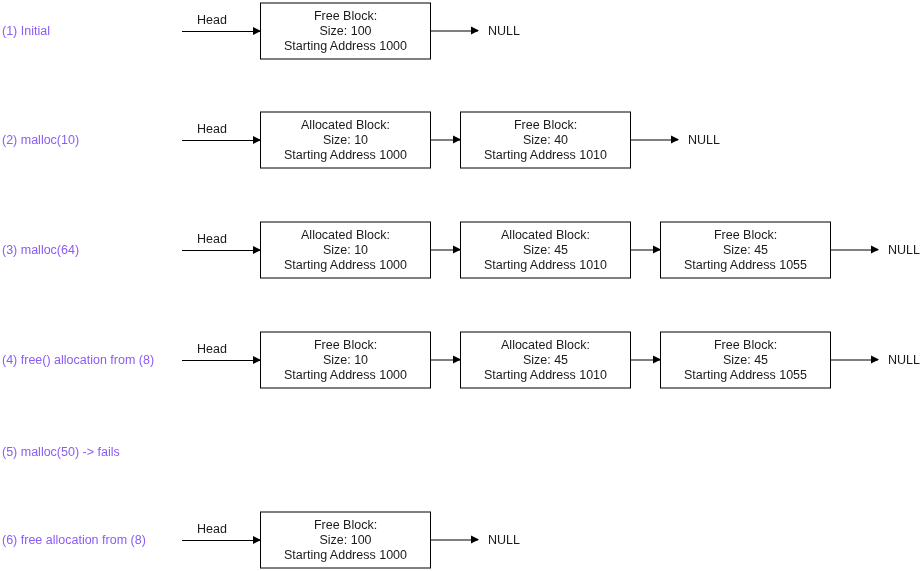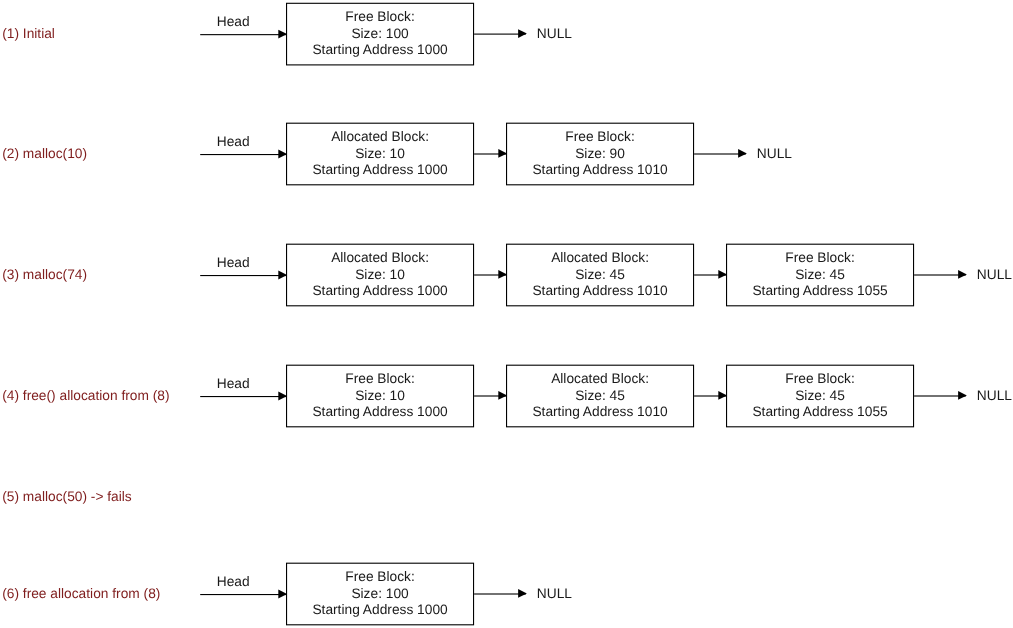--- a/index.html
+++ b/index.html
@@ -34,21 +34,21 @@
     height: 0;
   }
 
   
   .step-label {
     position: absolute;
     left: 2px;
     transform: translateY(-50%);
     font-size: 12.5px;
     line-height: 15px;
-    color: #7f1d1d;
+    color: #8b5cf6;
     white-space: nowrap;
     text-align: center;
   }
 
   
   .head-arrow {
     position: absolute;
     transform: translateY(-50%);
     height: 0;
   }
@@ -141,28 +141,28 @@
         <span class="arrow" style="left: 0px; width: 78px; top: 0px;"></span>
       </div>
       <div class="block" style="left: 260px;">
         <div class="line">Allocated Block:</div>
         <div class="line">Size: 10</div>
         <div class="line">Starting Address 1000</div>
       </div>
       <div class="arrow connector" style="left: 431px; width: 29px;"></div>
       <div class="block" style="left: 460px;">
         <div class="line">Free Block:</div>
-        <div class="line">Size: 90</div>
+        <div class="line">Size: 40</div>
         <div class="line">Starting Address 1010</div>
       </div>
       <div class="arrow connector" style="left: 631px; width: 47px;"></div>
       <div class="null-label" style="left: 688px;">NULL</div>
     </div>
     <div class="row" style="top: 250px;">
-      <div class="step-label">(3) malloc(74)</div>
+      <div class="step-label">(3) malloc(64)</div>
       <div class="head-arrow" style="left: 182px; width: 78px;">
         <span class="head-text">Head</span>
         <span class="arrow" style="left: 0px; width: 78px; top: 0px;"></span>
       </div>
       <div class="block" style="left: 260px;">
         <div class="line">Allocated Block:</div>
         <div class="line">Size: 10</div>
         <div class="line">Starting Address 1000</div>
       </div>
       <div class="arrow connector" style="left: 431px; width: 29px;"></div>

